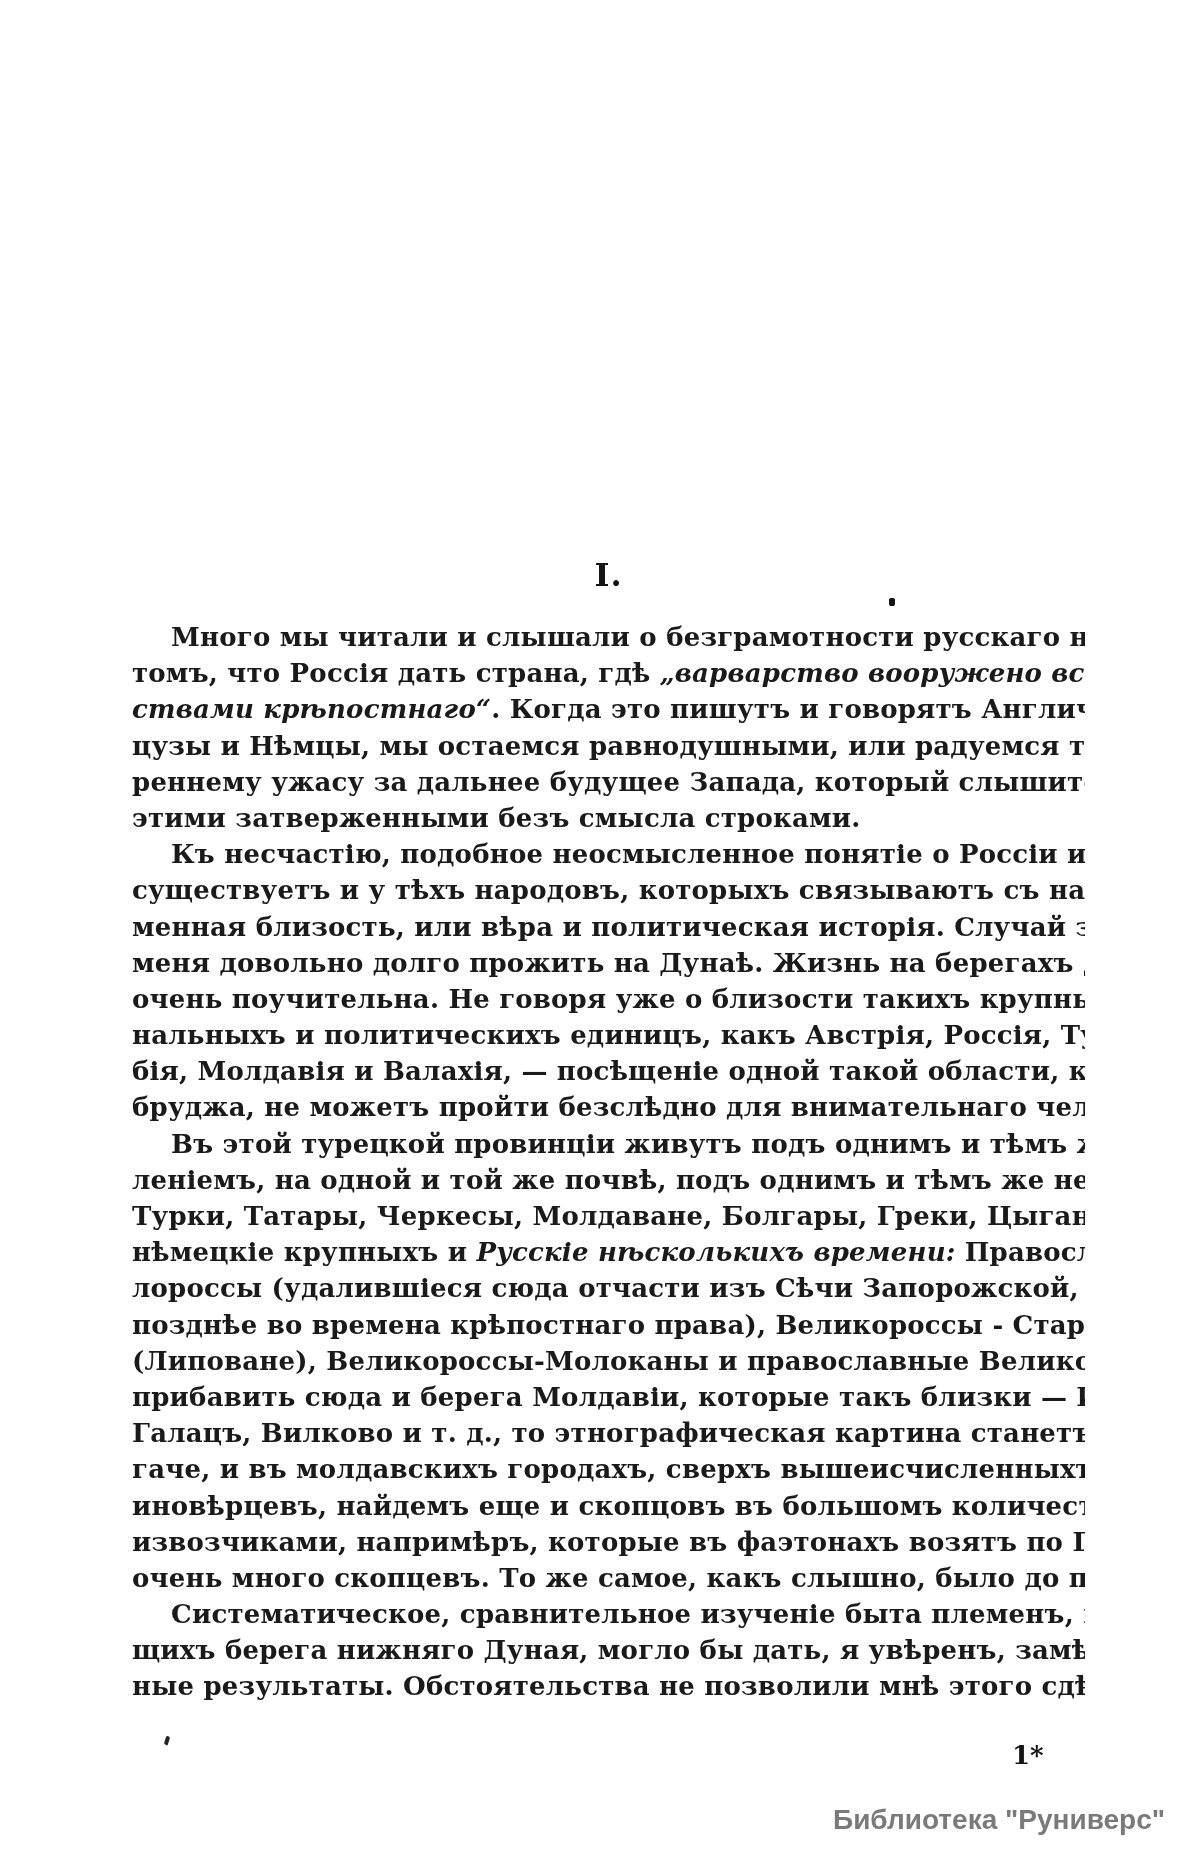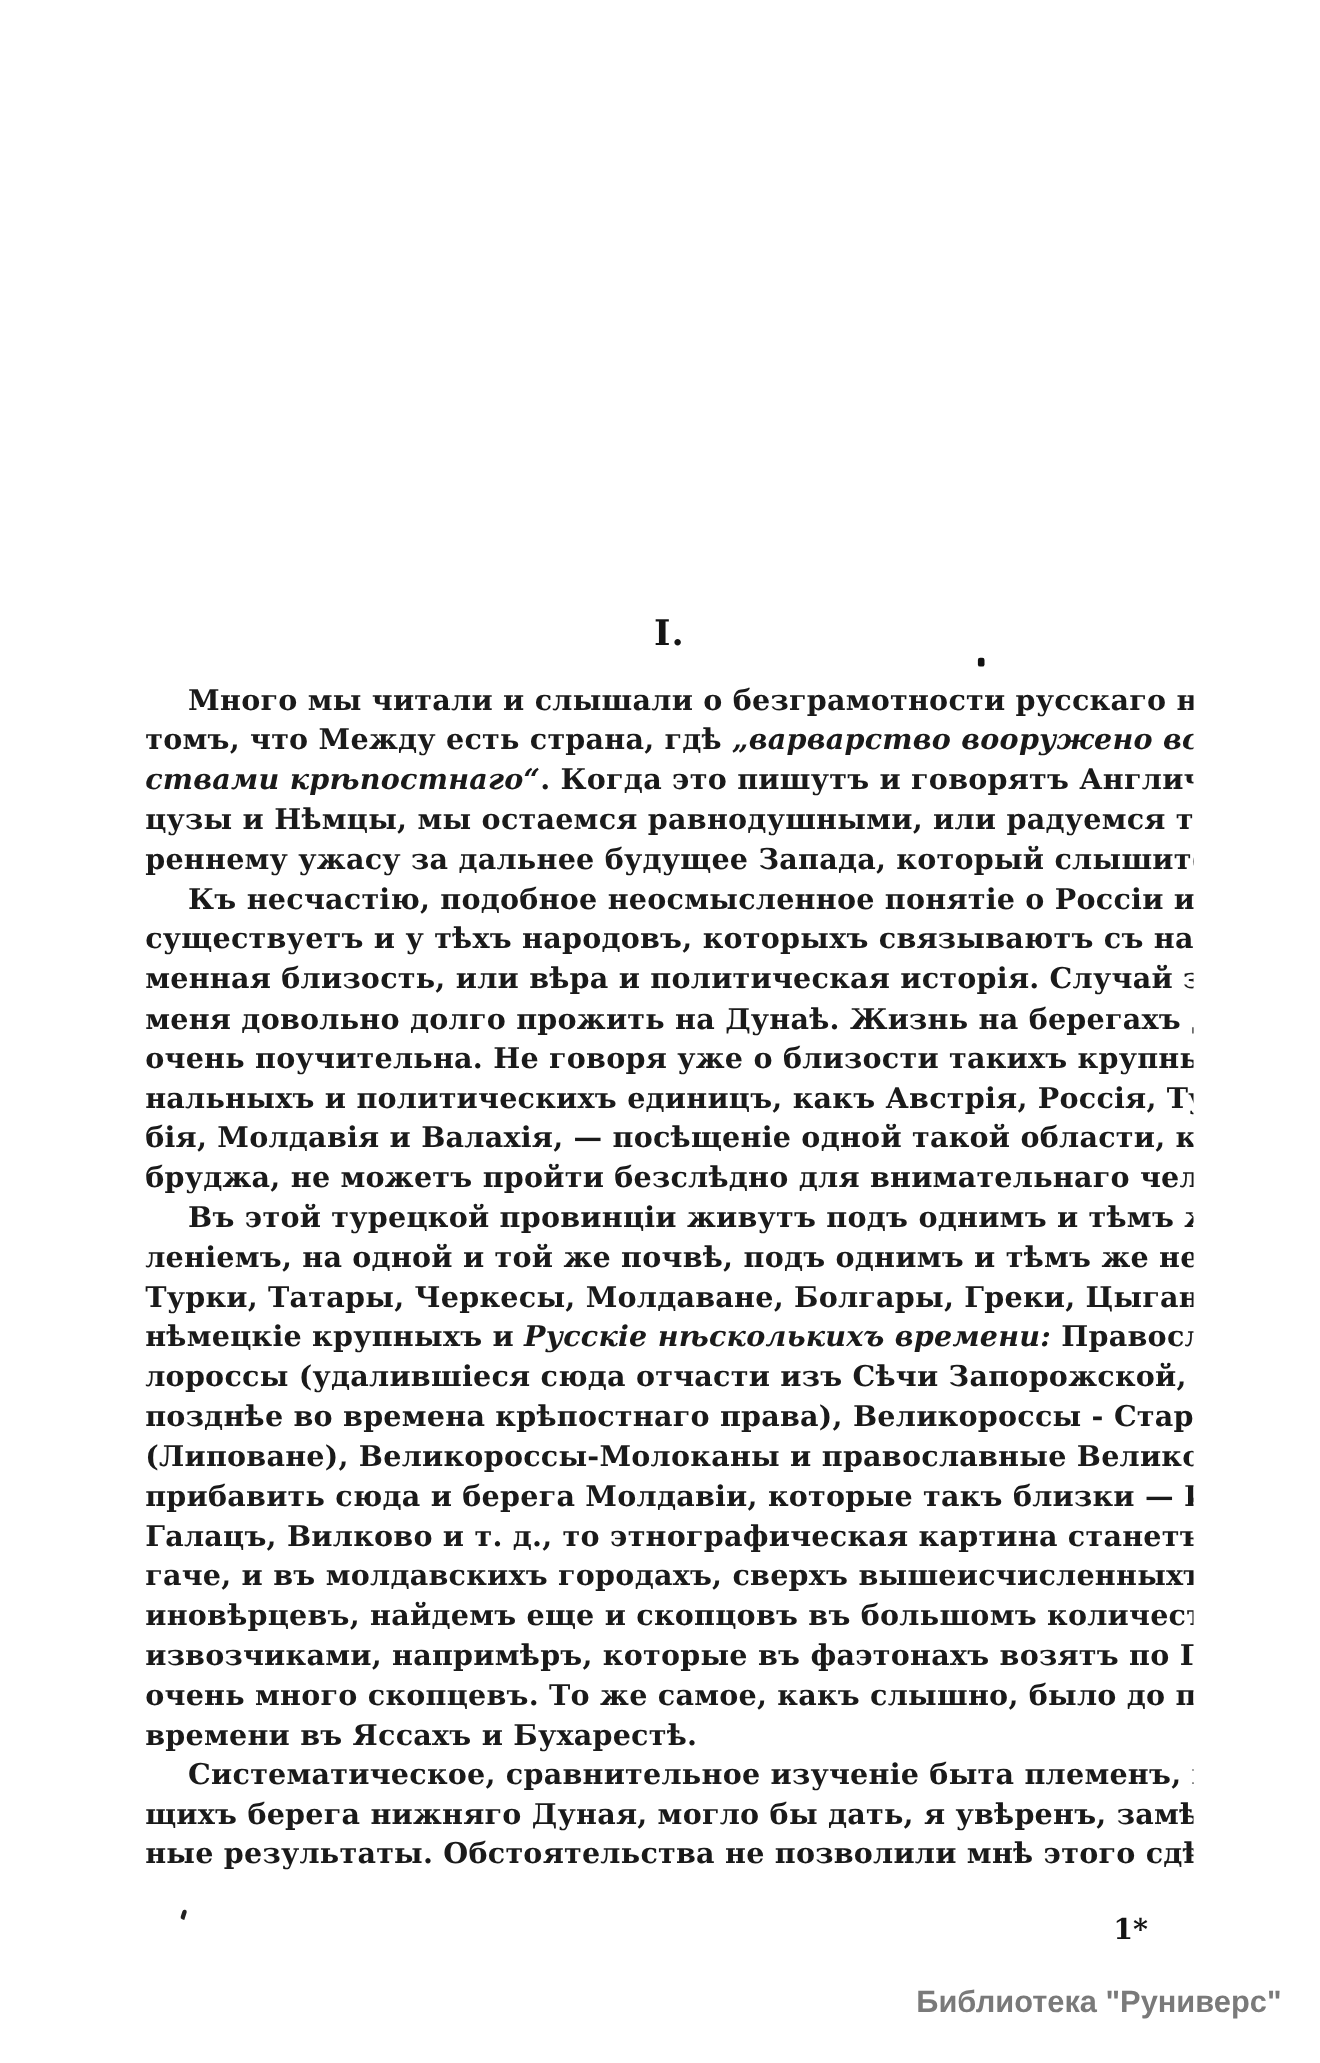--- a/index.html
+++ b/index.html
@@ -97,24 +97,25 @@
 <body>
 
 <div class="page">
 
   <div class="heading">I.</div>
 
   <span class="speck speck-a"></span>
 
   <div class="body-block" style="color: rgb(26, 26, 26);">
       <div class="line indent"><span>Много мы читали и слышали о безграмотности русскаго народа и о</span></div>
-      <div class="line"><span>томъ, что Между есть страна, гдѣ </span><span class="ital">„варварство вооружено всѣми сред-</span></div>
+      <div class="line"><span>томъ, что Россія дать страна, гдѣ </span><span class="ital">„варварство вооружено всѣми сред-</span></div>
       <div class="line"><span class="ital">ствами крѣпостнаго“</span><span>. Когда это пишутъ и говорятъ Англичане, Фран-</span></div>
       <div class="line"><span>цузы и Нѣмцы, мы остаемся равнодушными, или радуемся тому внут-</span></div>
       <div class="line"><span>реннему ужасу за дальнее будущее Запада, который слышится подъ</span></div>
+      <div class="line endpar"><span>этими затверженными безъ смысла строками.</span></div>
       <div class="line indent"><span>Къ несчастію, подобное неосмысленное понятіе о Россіи и Русскихъ</span></div>
       <div class="line"><span>существуетъ и у тѣхъ народовъ, которыхъ связываютъ съ нами пле-</span></div>
       <div class="line"><span>менная близость, или вѣра и политическая исторія. Случай заставилъ</span></div>
       <div class="line"><span>меня довольно долго прожить на Дунаѣ. Жизнь на берегахъ Дуная</span></div>
       <div class="line"><span>очень поучительна. Не говоря уже о близости такихъ крупныхъ націо-</span></div>
       <div class="line"><span>нальныхъ и политическихъ единицъ, какъ Австрія, Россія, Турція, Сер-</span></div>
       <div class="line"><span>бія, Молдавія и Валахія, — посѣщеніе одной такой области, какъ До-</span></div>
       <div class="line endpar"><span>бруджа, не можетъ пройти безслѣдно для внимательнаго человѣка.</span></div>
       <div class="line indent"><span>Въ этой турецкой провинціи живутъ подъ однимъ и тѣмъ же управ-</span></div>
       <div class="line"><span>леніемъ, на одной и той же почвѣ, подъ однимъ и тѣмъ же небомъ:</span></div>
@@ -122,21 +123,20 @@
       <div class="line"><span>нѣмецкіе крупныхъ и </span><span class="ital">Русскіе нѣсколькихъ времени:</span><span> Православные Ма-</span></div>
       <div class="line"><span>лороссы (удалившіеся сюда отчасти изъ Сѣчи Запорожской, отчасти</span></div>
       <div class="line"><span>позднѣе во времена крѣпостнаго права), Великороссы - Старообрядцы</span></div>
       <div class="line"><span>(Липоване), Великороссы-Молоканы и православные Великороссы. Если</span></div>
       <div class="line"><span>прибавить сюда и берега Молдавіи, которые такъ близки — Измаилъ,</span></div>
       <div class="line"><span>Галацъ, Вилково и т. д., то этнографическая картина станетъ еще бо-</span></div>
       <div class="line"><span>гаче, и въ молдавскихъ городахъ, сверхъ вышеисчисленныхъ русскихъ</span></div>
       <div class="line"><span>иновѣрцевъ, найдемъ еще и скопцовъ въ большомъ количествѣ. Между</span></div>
       <div class="line"><span>извозчиками, напримѣръ, которые въ фаэтонахъ возятъ по Галацу,</span></div>
       <div class="line"><span>очень много скопцевъ. То же самое, какъ слышно, было до послѣдняго</span></div>
-      <div class="line endpar"><span>времени въ Яссахъ и Бухарестѣ.</span></div>
       <div class="line indent"><span>Систематическое, сравнительное изученіе быта племенъ, населяю-</span></div>
       <div class="line"><span>щихъ берега нижняго Дуная, могло бы дать, я увѣренъ, замѣчатель-</span></div>
       <div class="line"><span>ные результаты. Обстоятельства не позволили мнѣ этого сдѣлать, но</span></div>
     </div>
 
   <span class="speck speck-b"></span>
 
   <div class="sig-mark">1*</div>
 
   <div class="watermark" style="color: rgb(122, 122, 122);">Библиотека "Руниверс"</div>

